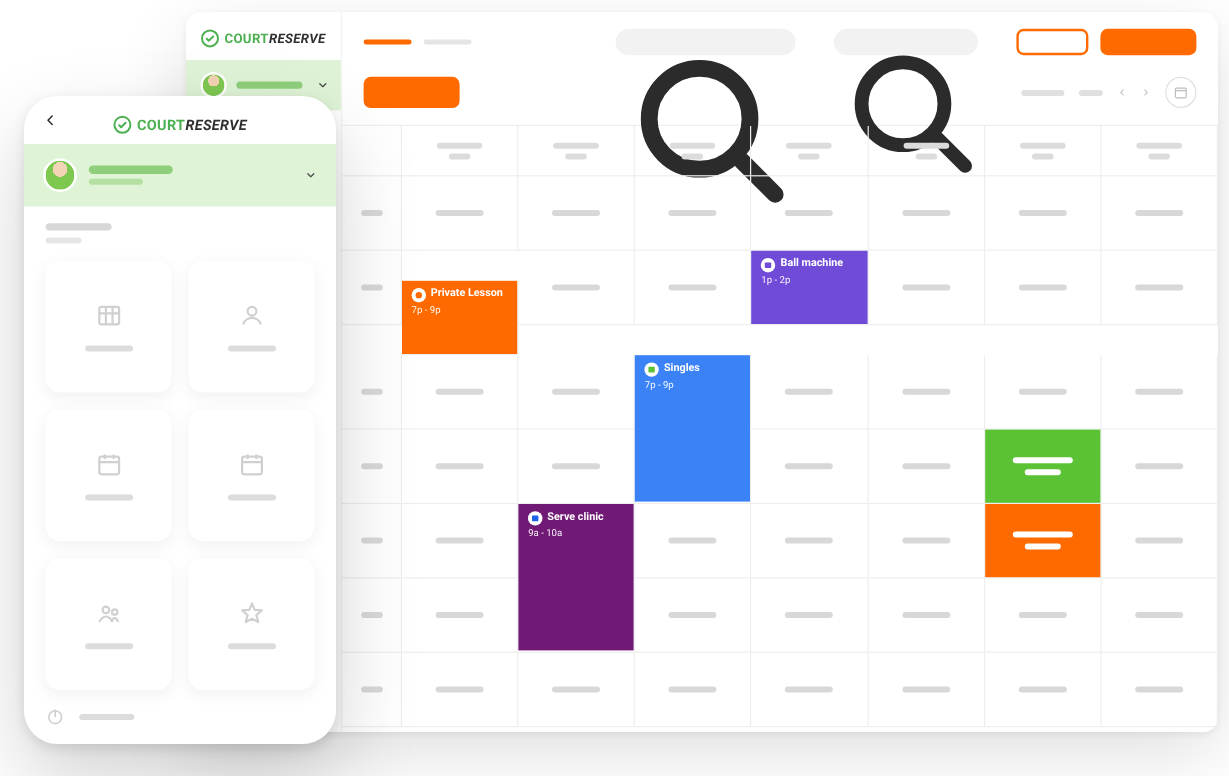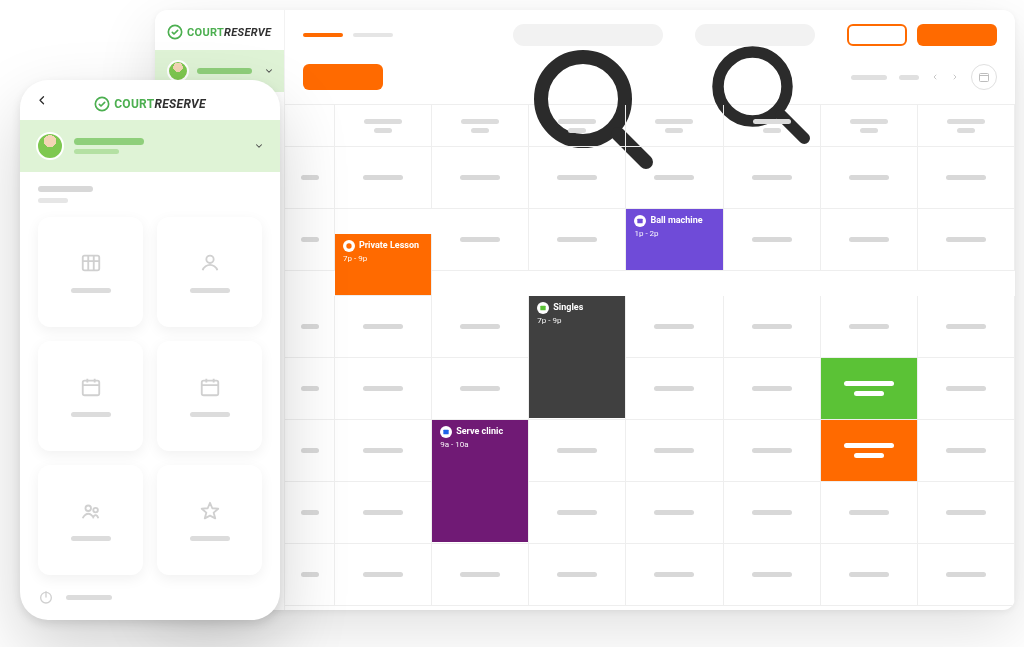--- a/index.html
+++ b/index.html
@@ -410,21 +410,21 @@
         <div class="cal-cell cal-time-col">
             <div class="cal-time-skel"></div>
           </div>
         <div class="cal-cell">
             <div class="cal-skel"></div>
           </div>
         <div class="cal-cell">
             <div class="cal-skel"></div>
           </div>
         <div class="cal-cell" style="padding:0; overflow:visible;">
-          <div class="event" style="background:#404040; height:200%; z-index:2;">
+          <div class="event" style="background:#3b82f6; height:200%; z-index:2;">
             <div class="ev-title-row">
               <span class="ev-icon-wrap">
                 <svg width="8" height="8" viewBox="0 0 24 24">
                     <rect x="4" y="5" width="16" height="14" rx="2" fill="#5bc236"></rect>
                   </svg>
               </span>
               <span>Singles</span>
             </div>
             <div class="ev-sub">7p - 9p</div>
           </div>

